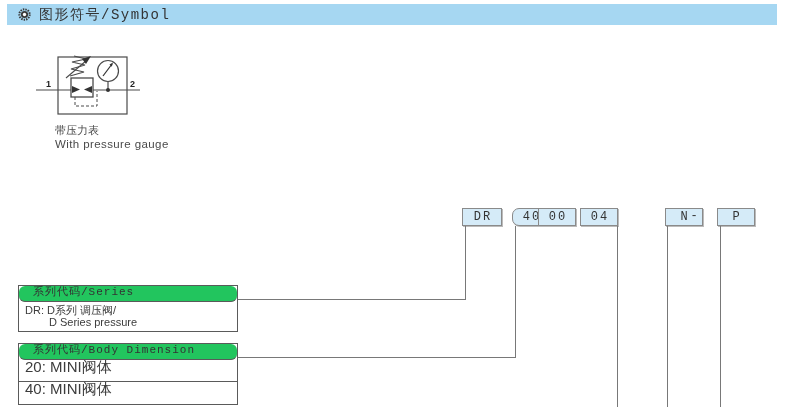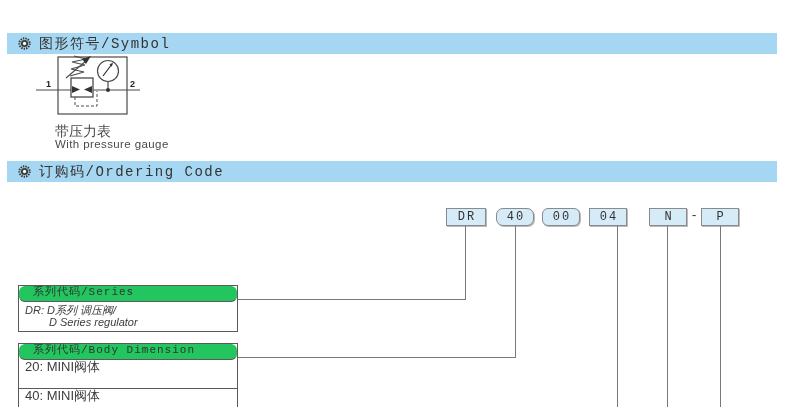--- a/index.html
+++ b/index.html
@@ -14,61 +14,62 @@
     background:#a6d7f2; display:flex; align-items:center;
   }
   .section-bar .gear { display:inline-flex; margin-left:11px; margin-right:8px; }
   .bar-title {
     font-family:"Liberation Mono","DejaVu Sans Mono",monospace;
     font-size:14px; letter-spacing:1.5px; color:#333;
   }
   
   .symbol-svg { position:absolute; left:30px; top:50px; }
   .caption { position:absolute; left:55px; color:#4a4a4a; }
-  .caption-cn { top:123px; font-size:14px; }
+  .caption-cn { top:123px; font-size:11px; }
   .caption-en { top:138px; font-size:11.5px; letter-spacing:0.4px; }
   
   .code-box {
     position:absolute; top:208px; width:38px; height:18px;
     background:#d5ebf8; border:1px solid #8a8a8a;
     font-family:"Liberation Mono","DejaVu Sans Mono",monospace;
     font-size:12px; letter-spacing:2px; text-indent:2px;
     text-align:center; line-height:16px; color:#333;
     box-shadow:1px 1px 0 #bbb;
+    margin-left:16px;
   }
   .code-sep {
     position:absolute; top:208px; width:14px; height:18px; text-align:center;
     font-family:"Liberation Mono","DejaVu Sans Mono",monospace;
     font-size:12px; line-height:16px; color:#333;
   }
   
   .vline { position:absolute; width:1px; background:#787878; }
   .hline { position:absolute; height:1px; background:#787878; }
   
   .ltable { position:absolute; left:18px; width:220px; border:1px solid #5a5a5a; background:#fff; }
   .ltable-header {
     height:16px; background:#22c55e; border-bottom:1px solid #5a5a5a;
     font-family:"Liberation Mono","DejaVu Sans Mono",monospace;
     font-size:11px; line-height:13px; letter-spacing:1px;
     padding-left:14px; color:#333;border-radius:6px;
   }
-  .ltable-freebody { padding:2px 0 3px 6px; font-size:11px; line-height:12px; color:#3c3c3c;font-style:italic; }
+  .ltable-freebody { padding:2px 0 3px 6px; font-size:11px; line-height:12px; color:#3c3c3c; }
   .ltable-freebody .indent { padding-left:24px; }
   .trow {
-    height:29px; font-size:13px; line-height:13px; padding-left:6px;
+    height:22px; font-size:15px; line-height:13px; padding-left:6px;
     border-bottom:1px solid #5a5a5a; color:#3c3c3c;
   }
   .trow:last-child { border-bottom:none; }
 </style>
 </head>
 <body>
 
 <div class="page">
 
-  <div class="section-bar" style="top:33px;text-align:center;">
+  <div class="section-bar" style="top:4px;text-align:center;">
     <span class="gear">
       <svg width="13" height="13" viewBox="0 0 20 20">
         <circle cx="10" cy="10" r="8" fill="none" stroke="#3a3a3a" stroke-width="3" stroke-dasharray="2.2 1.6"></circle>
         <circle cx="10" cy="10" r="5.5" fill="#3a3a3a"></circle>
         <circle cx="10" cy="10" r="2.6" fill="#ffffff"></circle>
       </svg>
     </span>
     <span class="bar-title">图形符号/Symbol</span>
   </div>
 
@@ -96,53 +97,43 @@
     <polygon points="113,62.5 109.5,64.5 111.8,66.8" fill="#333"></polygon>
     <line x1="108" y1="81.5" x2="108" y2="90" stroke="#4a4a4a" stroke-width="1.2"></line>
     <circle cx="108" cy="90" r="2" fill="#333"></circle>
 
     <polyline points="75,97 75,106 97,106 97,91" fill="none" stroke="#4a4a4a" stroke-width="1" stroke-dasharray="3 2"></polyline>
   </svg>
 
   <div class="caption caption-cn">带压力表</div>
   <div class="caption caption-en">With pressure gauge</div>
 
-  <div class="section-bar" style="top:161px;">
-    <span class="gear">
-      <svg width="13" height="13" viewBox="0 0 20 20">
-        <circle cx="10" cy="10" r="8" fill="none" stroke="#3a3a3a" stroke-width="3" stroke-dasharray="2.2 1.6"></circle>
-        <circle cx="10" cy="10" r="5.5" fill="#3a3a3a"></circle>
-        <circle cx="10" cy="10" r="2.6" fill="#ffffff"></circle>
-      </svg>
-    </span>
-    <span class="bar-title">订购码/Ordering Code</span>
-  </div>
 
   <div class="code-box" style="left:446px; width:40px;">DR</div>
   <div class="code-box" style="left:496px;border-radius:7px;">40</div>
-  <div class="code-box" style="left:542px;border-radius:6px;">00</div>
+  <div class="code-box" style="left:522px;">00</div>
   <div class="code-sep" style="left:584px;">-</div>
-  <div class="code-box" style="left:589px;">04</div>
+  <div class="code-box" style="left:564px;">04</div>
   <div class="code-box" style="left:649px;">N</div>
   <div class="code-sep" style="left:687px;">-</div>
   <div class="code-box" style="left:701px;">P</div>
 
   <div class="vline" style="left:465px; top:226px; height:73px;"></div>
   <div class="hline" style="left:238px; top:299px; width:228px;"></div>
   <div class="vline" style="left:515px; top:226px; height:131px;"></div>
   <div class="hline" style="left:238px; top:357px; width:278px;"></div>
   <div class="vline" style="left:617px; top:226px; height:181px;"></div>
   <div class="vline" style="left:667px; top:226px; height:181px;"></div>
   <div class="vline" style="left:720px; top:226px; height:181px;"></div>
 
   <div class="ltable" style="top:285px;">
     <div class="ltable-header">系列代码/Series</div>
     <div class="ltable-freebody">
       <div>DR:  D系列 调压阀/</div>
-      <div class="indent">D Series regulator</div>
+      <div class="indent">D Series pressure</div>
     </div>
   </div>
 
   <div class="ltable" style="top:343px;">
     <div class="ltable-header">系列代码/Body Dimension</div>
     <div class="trow">20:  MINI阀体</div>
     <div class="trow">40:  MINI阀体</div>
   </div>
 
 </div>

